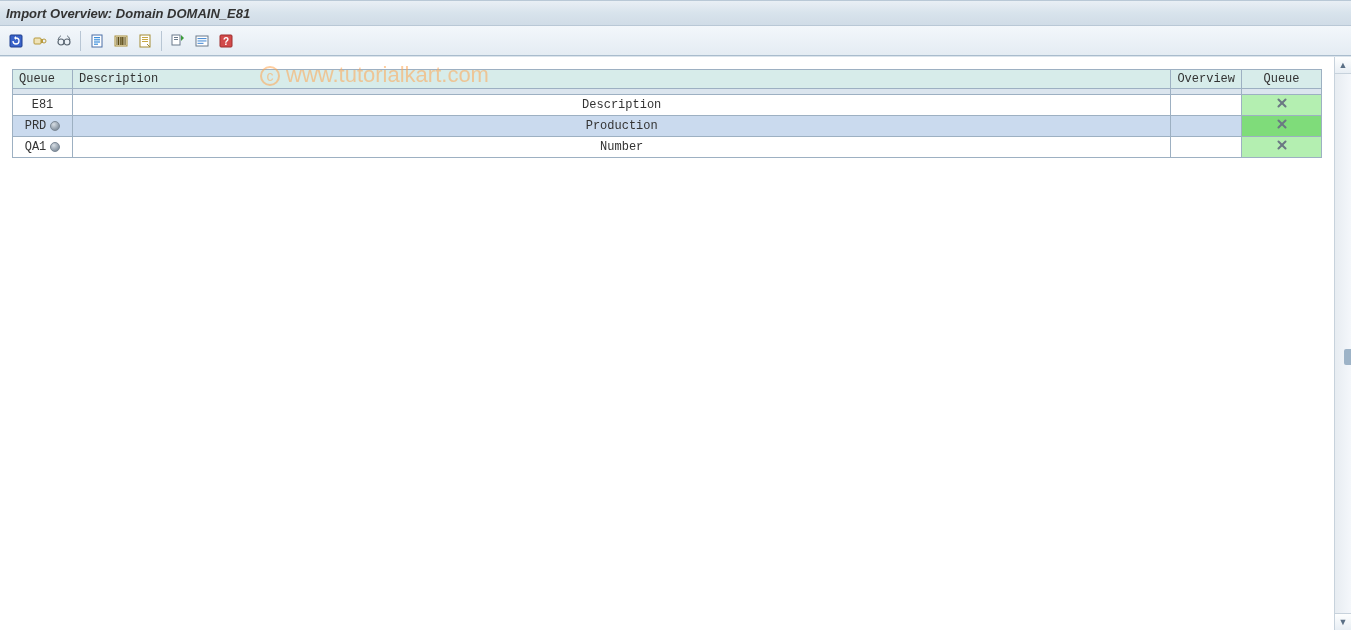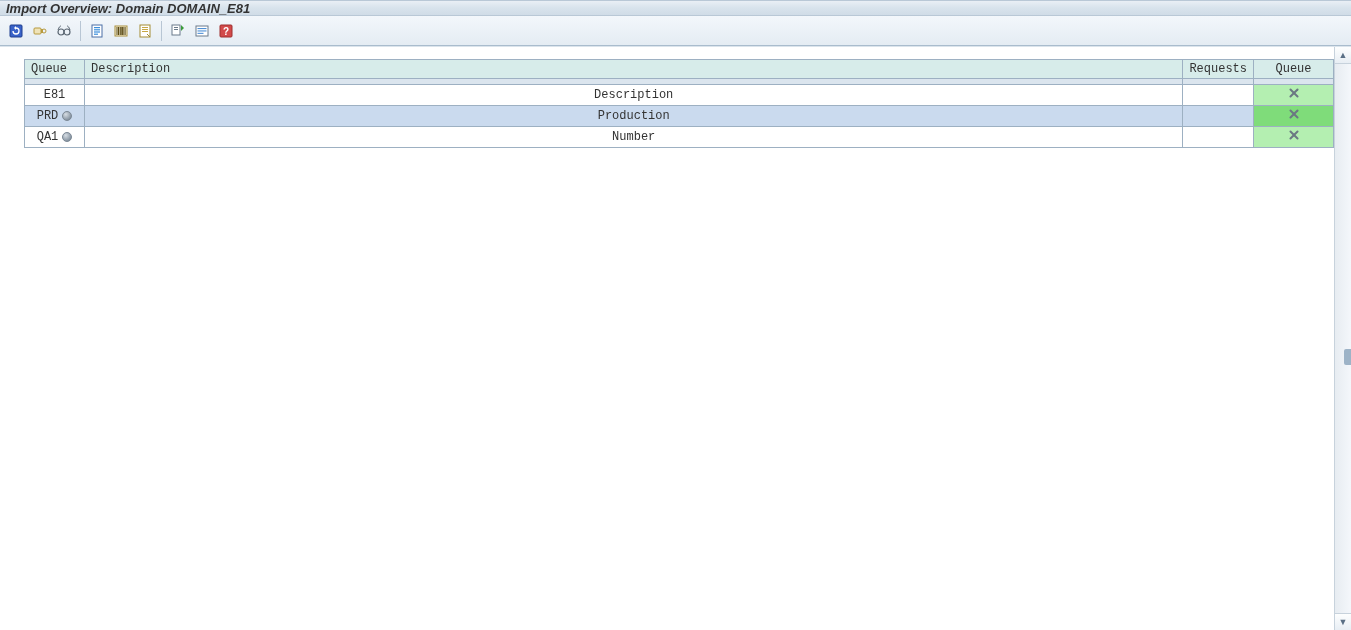--- a/index.html
+++ b/index.html
@@ -1,21 +1,21 @@
 <!DOCTYPE html>
 <html><head>
   <meta charset="utf-8">
   <style>
     * { box-sizing: border-box; margin: 0; padding: 0; }
     html, body { width: 1351px; height: 630px; overflow: hidden; font-family: Arial, sans-serif; font-size: 11px; background: #f2f2f2; }
     .frame { width: 1351px; height: 630px; display: flex; flex-direction: column; }
 
     
     .titlebar {
-      height: 16px;
+      height: 26px;
       background: linear-gradient(to bottom, #e9eff5 0%, #d8e3ec 50%, #d0dce7 100%);
       border-top: 1px solid #b9c8d6;
       border-bottom: 1px solid #b9c8d6;
       display: flex; align-items: center;
       padding: 0 6px;
       position: relative;
     }
     .titlebar .title-text { font-style: italic; font-weight: bold; font-size: 13px; color: #333; }
 
     
@@ -62,21 +62,21 @@
 
     
     .info-line { display: flex; align-items: center; padding: 16px 12px 2px 12px; font-family: "Lucida Console","Courier New",monospace; font-size: 12px; color: #333; }
     .info-line .truck-icon { margin-right: 6px; }
     .info-line .count { color: #4a86cf; margin-left: 4px; }
     .info-line .spacer { flex: 1; }
     .info-line .timestamp { color: #4a86cf; margin-right: 0; }
 
     
     .tbl-wrap { padding: 12px 12px 0 12px; }
-    table.sap-table { border-collapse: collapse; width: calc(1351px - 17px - 24px); font-family: "Lucida Console","Courier New",monospace; font-size: 12px; color: #333; margin-left: 12px; }
+    table.sap-table { border-collapse: collapse; width: calc(1351px - 17px - 24px); font-family: "Lucida Console","Courier New",monospace; font-size: 12px; color: #333; }
     table.sap-table th, table.sap-table td { border: 1px solid #9db0c2; padding: 2px 6px; height: 18px; }
     table.sap-table thead th {
       background: #d7ecea; 
       font-weight: normal; text-align: left;
       color: #333;
     }
     table.sap-table tbody tr td { background: #ffffff; text-align: center; }
     table.sap-table tbody tr.sep td { height: 6px; padding: 0; background: #dbe5ee; border-left:1px solid #9db0c2; border-right:1px solid #9db0c2; border-top: none; border-bottom: none; }
     table.sap-table tbody tr.selected td { background: #cadaee; }
     .col-queue { width: 60px; text-align: left; }
@@ -191,39 +191,42 @@
         <rect x="3.5" y="9.8" width="6" height="1.1" fill="#4f90d6"></rect>
       </svg>
     </span>
     <span class="tbtn">
       <svg width="16" height="16" viewBox="0 0 16 16">
         <rect x="2" y="2" width="12" height="12" rx="1" fill="#d24a4a" stroke="#9e2e2e"></rect>
         <text x="8" y="12" text-anchor="middle" font-size="10" font-family="Arial" fill="#fff" font-weight="bold">?</text>
       </svg>
     </span>
 
+    <div class="watermark">
+      <span class="c-circ">c</span><span>www.tutorialkart.com</span>
+    </div>
   </div>
 
   <div class="content-wrap">
     <div class="content">
 
 
       <div class="tbl-wrap">
         <table class="sap-table">
           <colgroup>
             <col class="col-queue">
               <col class="col-desc">
               <col class="col-req">
               <col class="col-status">
           </colgroup>
           <thead>
             <tr>
               <th>Queue</th>
               <th>Description</th>
-              <th>Requests</th>
+              <th>Overview</th>
               <th style="text-align:center">Queue</th>
             </tr>
           </thead>
           <tbody id="tbody">
               <tr class="sep">
                 <td></td>
                 <td></td>
                 <td></td>
                 <td></td>
               </tr>

